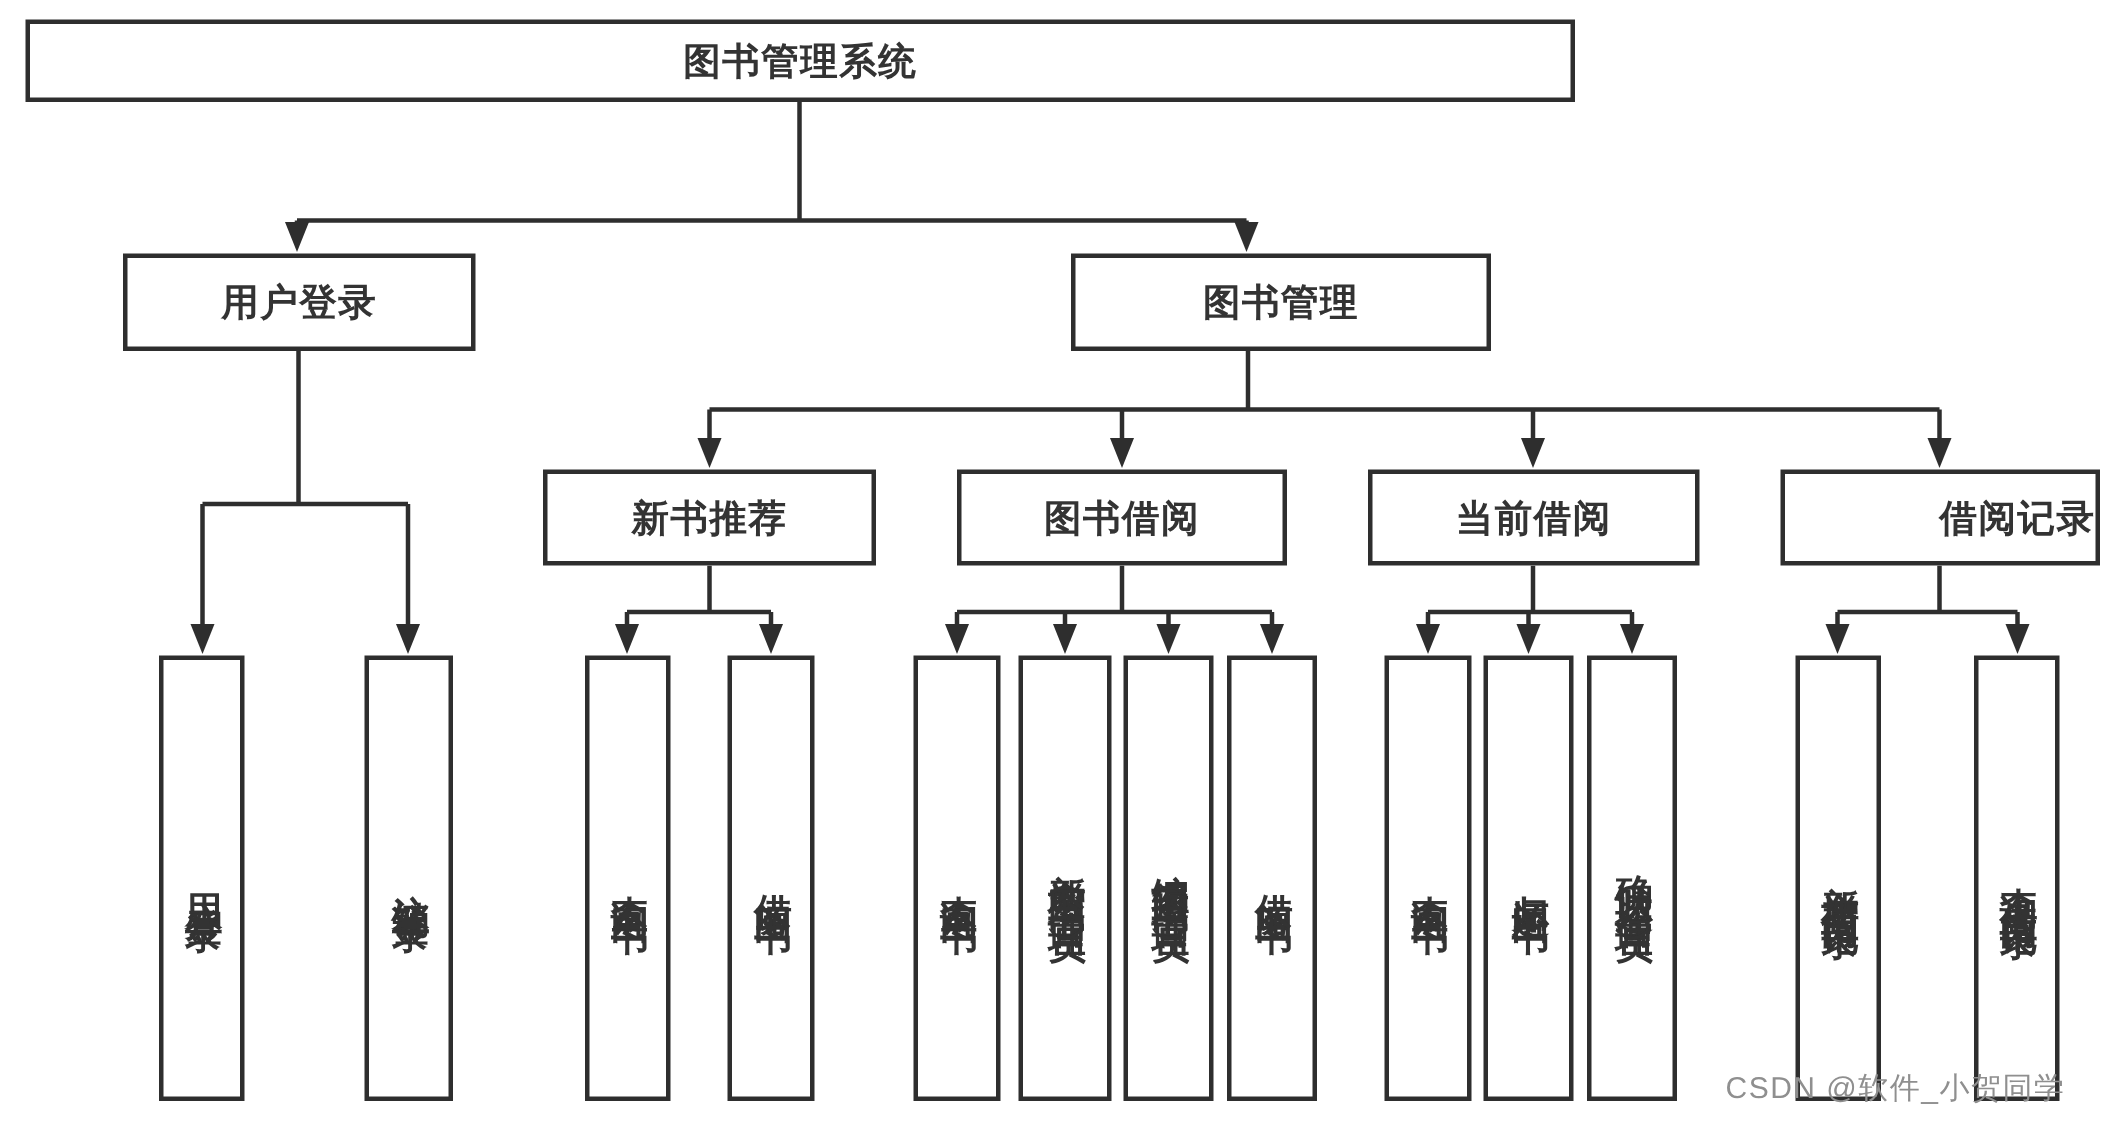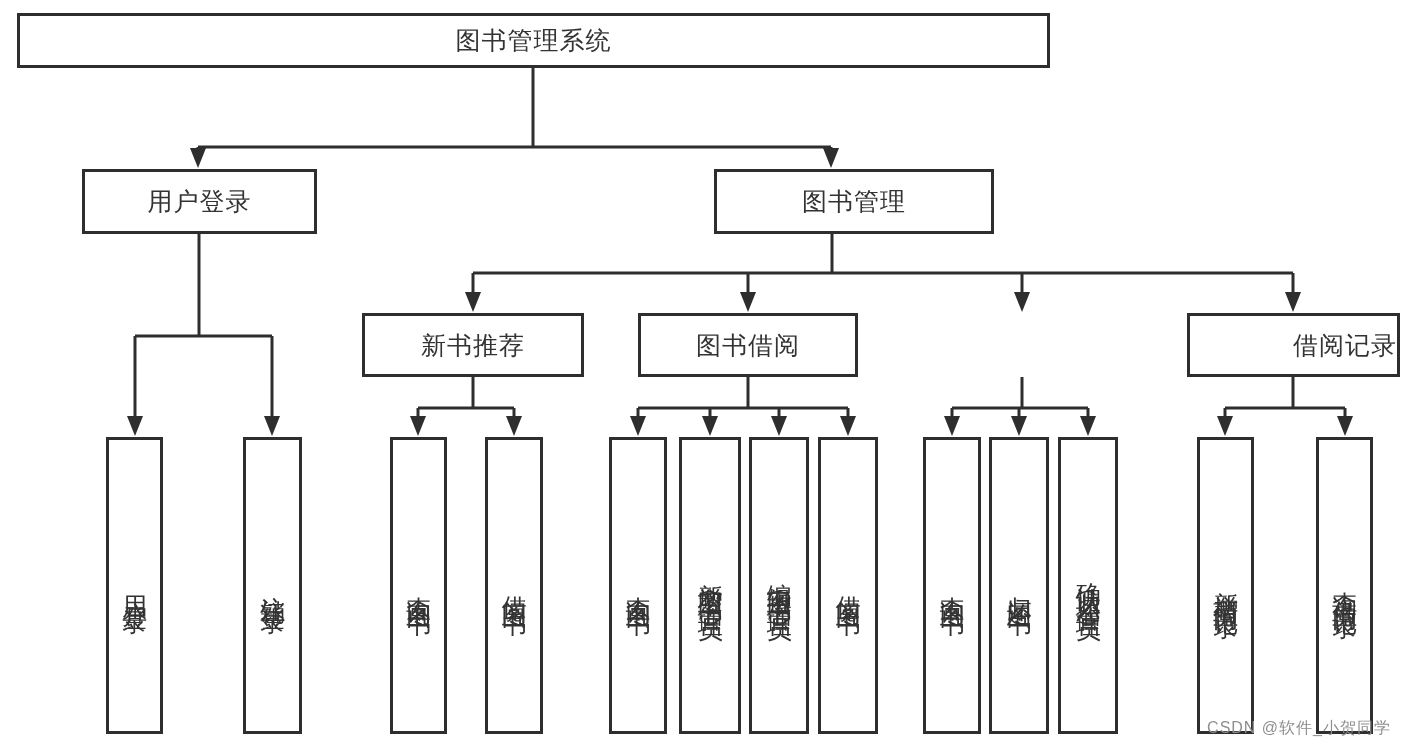--- a/index.html
+++ b/index.html
@@ -27,36 +27,37 @@
     box-sizing: border-box;
     background: #ffffff;
     border: 3px solid #2e2e2e;
     display: flex;
     align-items: center;
     justify-content: center;
     color: #333333;
     font-size: 25px;
     letter-spacing: 1px;
     white-space: nowrap;
+    font-weight: bold;
   }
   .leaf {
     font-size: 25px;
   }
   .leaf .vtext {
     writing-mode: vertical-rl;
     text-orientation: mixed;
     letter-spacing: 5px;
     line-height: 1.1;
     white-space: nowrap;
   }
   #watermark {
     position: absolute;
-    right: 14px;
+    right: 28px;
     bottom: 8px;
-    font-size: 16px;
+    font-size: 20px;
     color: #8f8f8f;
     letter-spacing: 1px;
     z-index: 5;
   }
 </style>
 </head>
 <body>
 
 <div id="canvas">
 
@@ -125,20 +126,23 @@
   <div class="node" style="left:714px; top:169px; width:280px; height:65px;">
     <span>图书管理</span>
   </div>
 
   <div class="node" style="left:362px; top:313px; width:222px; height:64px;">
     <span>新书推荐</span>
   </div>
   <div class="node" style="left:638px; top:313px; width:220px; height:64px;">
     <span>图书借阅</span>
   </div>
+  <div class="node" style="left:912px; top:313px; width:221px; height:64px;">
+    <span>当前借阅</span>
+  </div>
   <div class="node" style="left:1187px; top:313px; width:213px; height:64px;justify-content:flex-end;">
     <span>借阅记录</span>
   </div>
 
   <div class="node leaf" style="left:106px; top:437px; width:57px; height:297px;">
     <span class="vtext">用户登录</span>
   </div>
   <div class="node leaf" style="left:243px; top:437px; width:59px; height:297px;">
     <span class="vtext">注销登录</span>
   </div>

